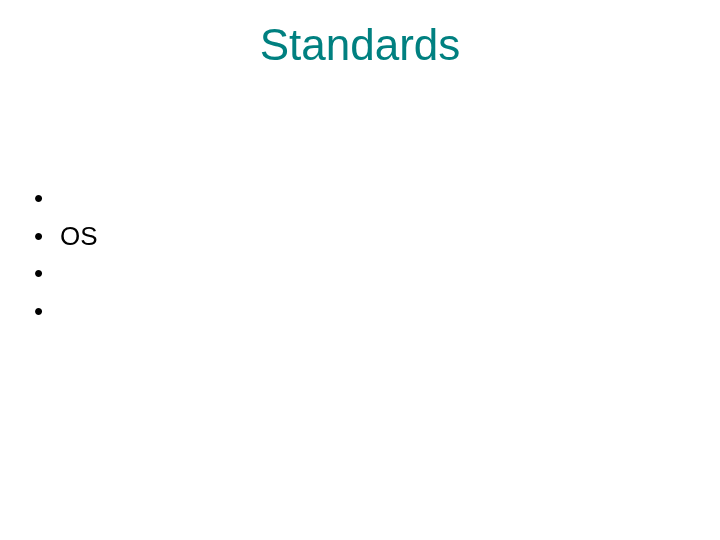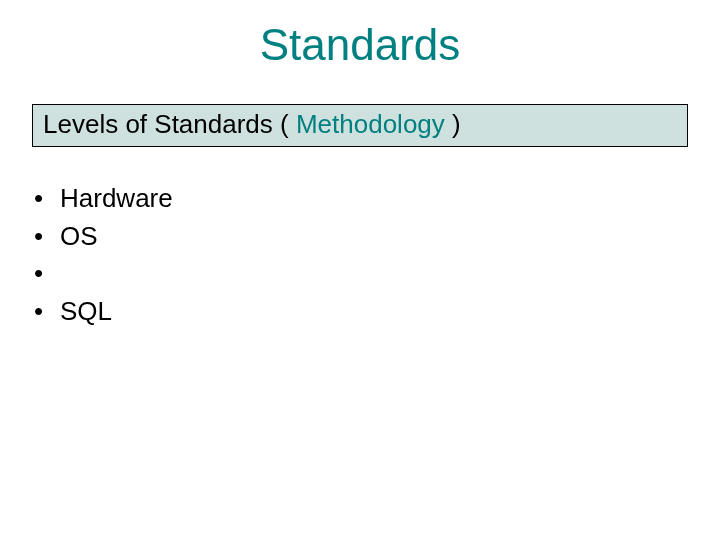--- a/index.html
+++ b/index.html
@@ -61,35 +61,30 @@
     text-align: left;
   }
 </style>
 </head>
 <body>
 
 <div class="slide">
 
   <div class="title">Standards</div>
 
-  <div class="subtitle-box">
-    <span>Levels of Standards ( </span><span class="kw">Methodology</span><span> )</span>
-  </div>
 
   <div class="list">
     <div class="row">
       <span class="dot">•</span>
-      <span>Hardware</span>
     </div>
     <div class="row">
       <span class="dot">•</span>
       <span>OS</span>
     </div>
     <div class="row">
       <span class="dot">•</span>
     </div>
     <div class="row">
       <span class="dot">•</span>
-      <span>SQL</span>
     </div>
   </div>
 
 </div>
 
 </body></html>

